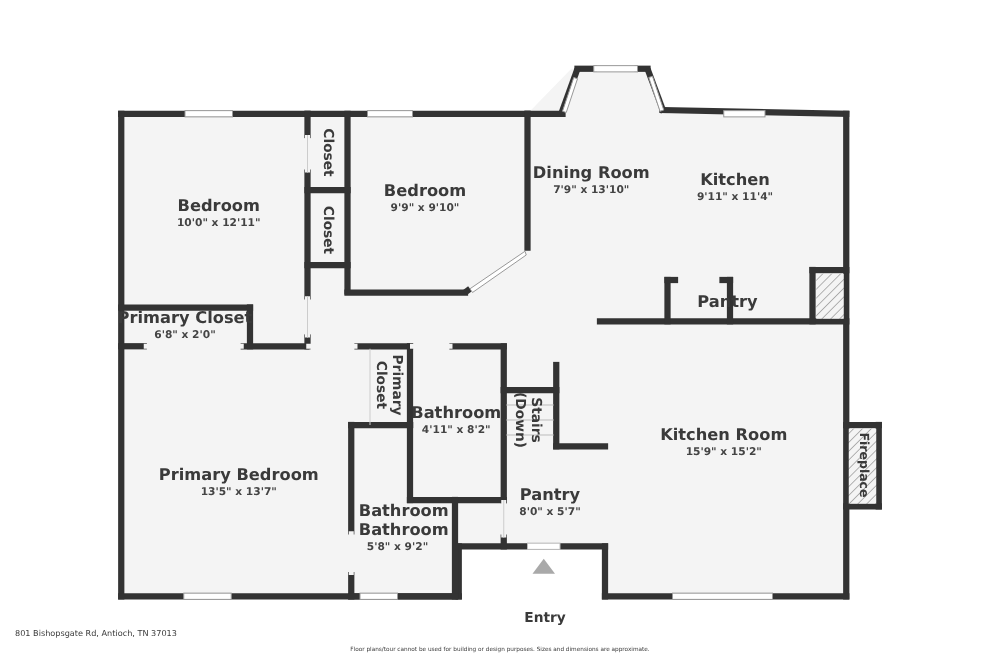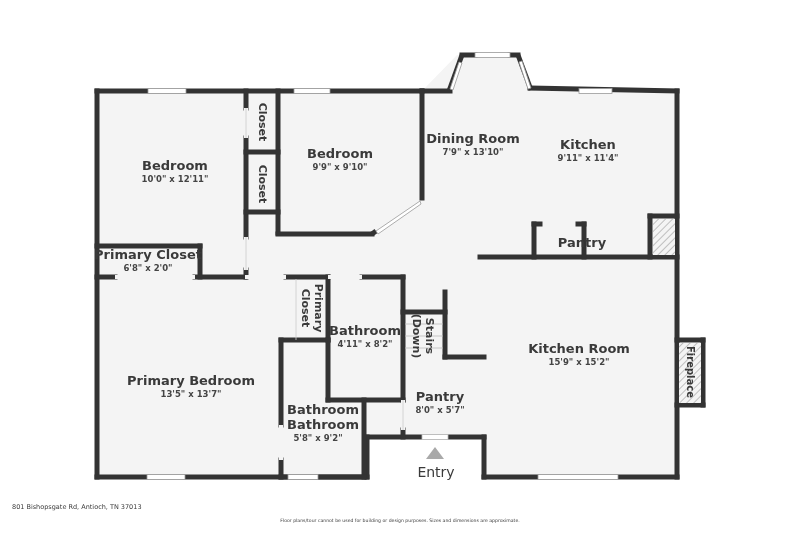--- a/index.html
+++ b/index.html
@@ -9,21 +9,21 @@
   .lbl { position: absolute; transform: translate(-50%, -50%); text-align: center;
          color: #3a3a3a; white-space: nowrap; line-height: 1.15; }
   .lbl .name { font-size: 13px; font-weight: 600; display: block; }
   .lbl .dim { font-size: 8.5px; font-weight: 600; display: block; margin-top: 1px; color: #444; }
   .vert { transform: translate(-50%, -50%) rotate(90deg); }
   .vert .name { font-size: 11px; }
   .footer { position: absolute; color: #3a3a3a; font-weight: 400; }
   .addr { left: 12px; top: 503px; font-size: 6.5px; }
   .floor { left: 12px; top: 534px; font-size: 6.5px; }
   .disc { left: 400px; top: 518px; font-size: 4.6px; transform: translateX(-50%); white-space: nowrap; font-weight: 400; }
-  .entry { font-size: 14px; font-weight: 400; }
+  .entry { font-size: 11px; font-weight: 700; margin-top: 23px; }
 </style>
 </head>
 <body>
 
 <svg id="plan" viewBox="0 0 800 533" xmlns="http://www.w3.org/2000/svg">
   <defs>
     <pattern id="hatch" width="5" height="5" patternUnits="userSpaceOnUse" patternTransform="rotate(45)">
       <rect width="5" height="5" fill="#f4f4f4"></rect>
       <line x1="0" y1="0" x2="0" y2="5" stroke="#8a8a8a" stroke-width="1"></line>
     </pattern>

